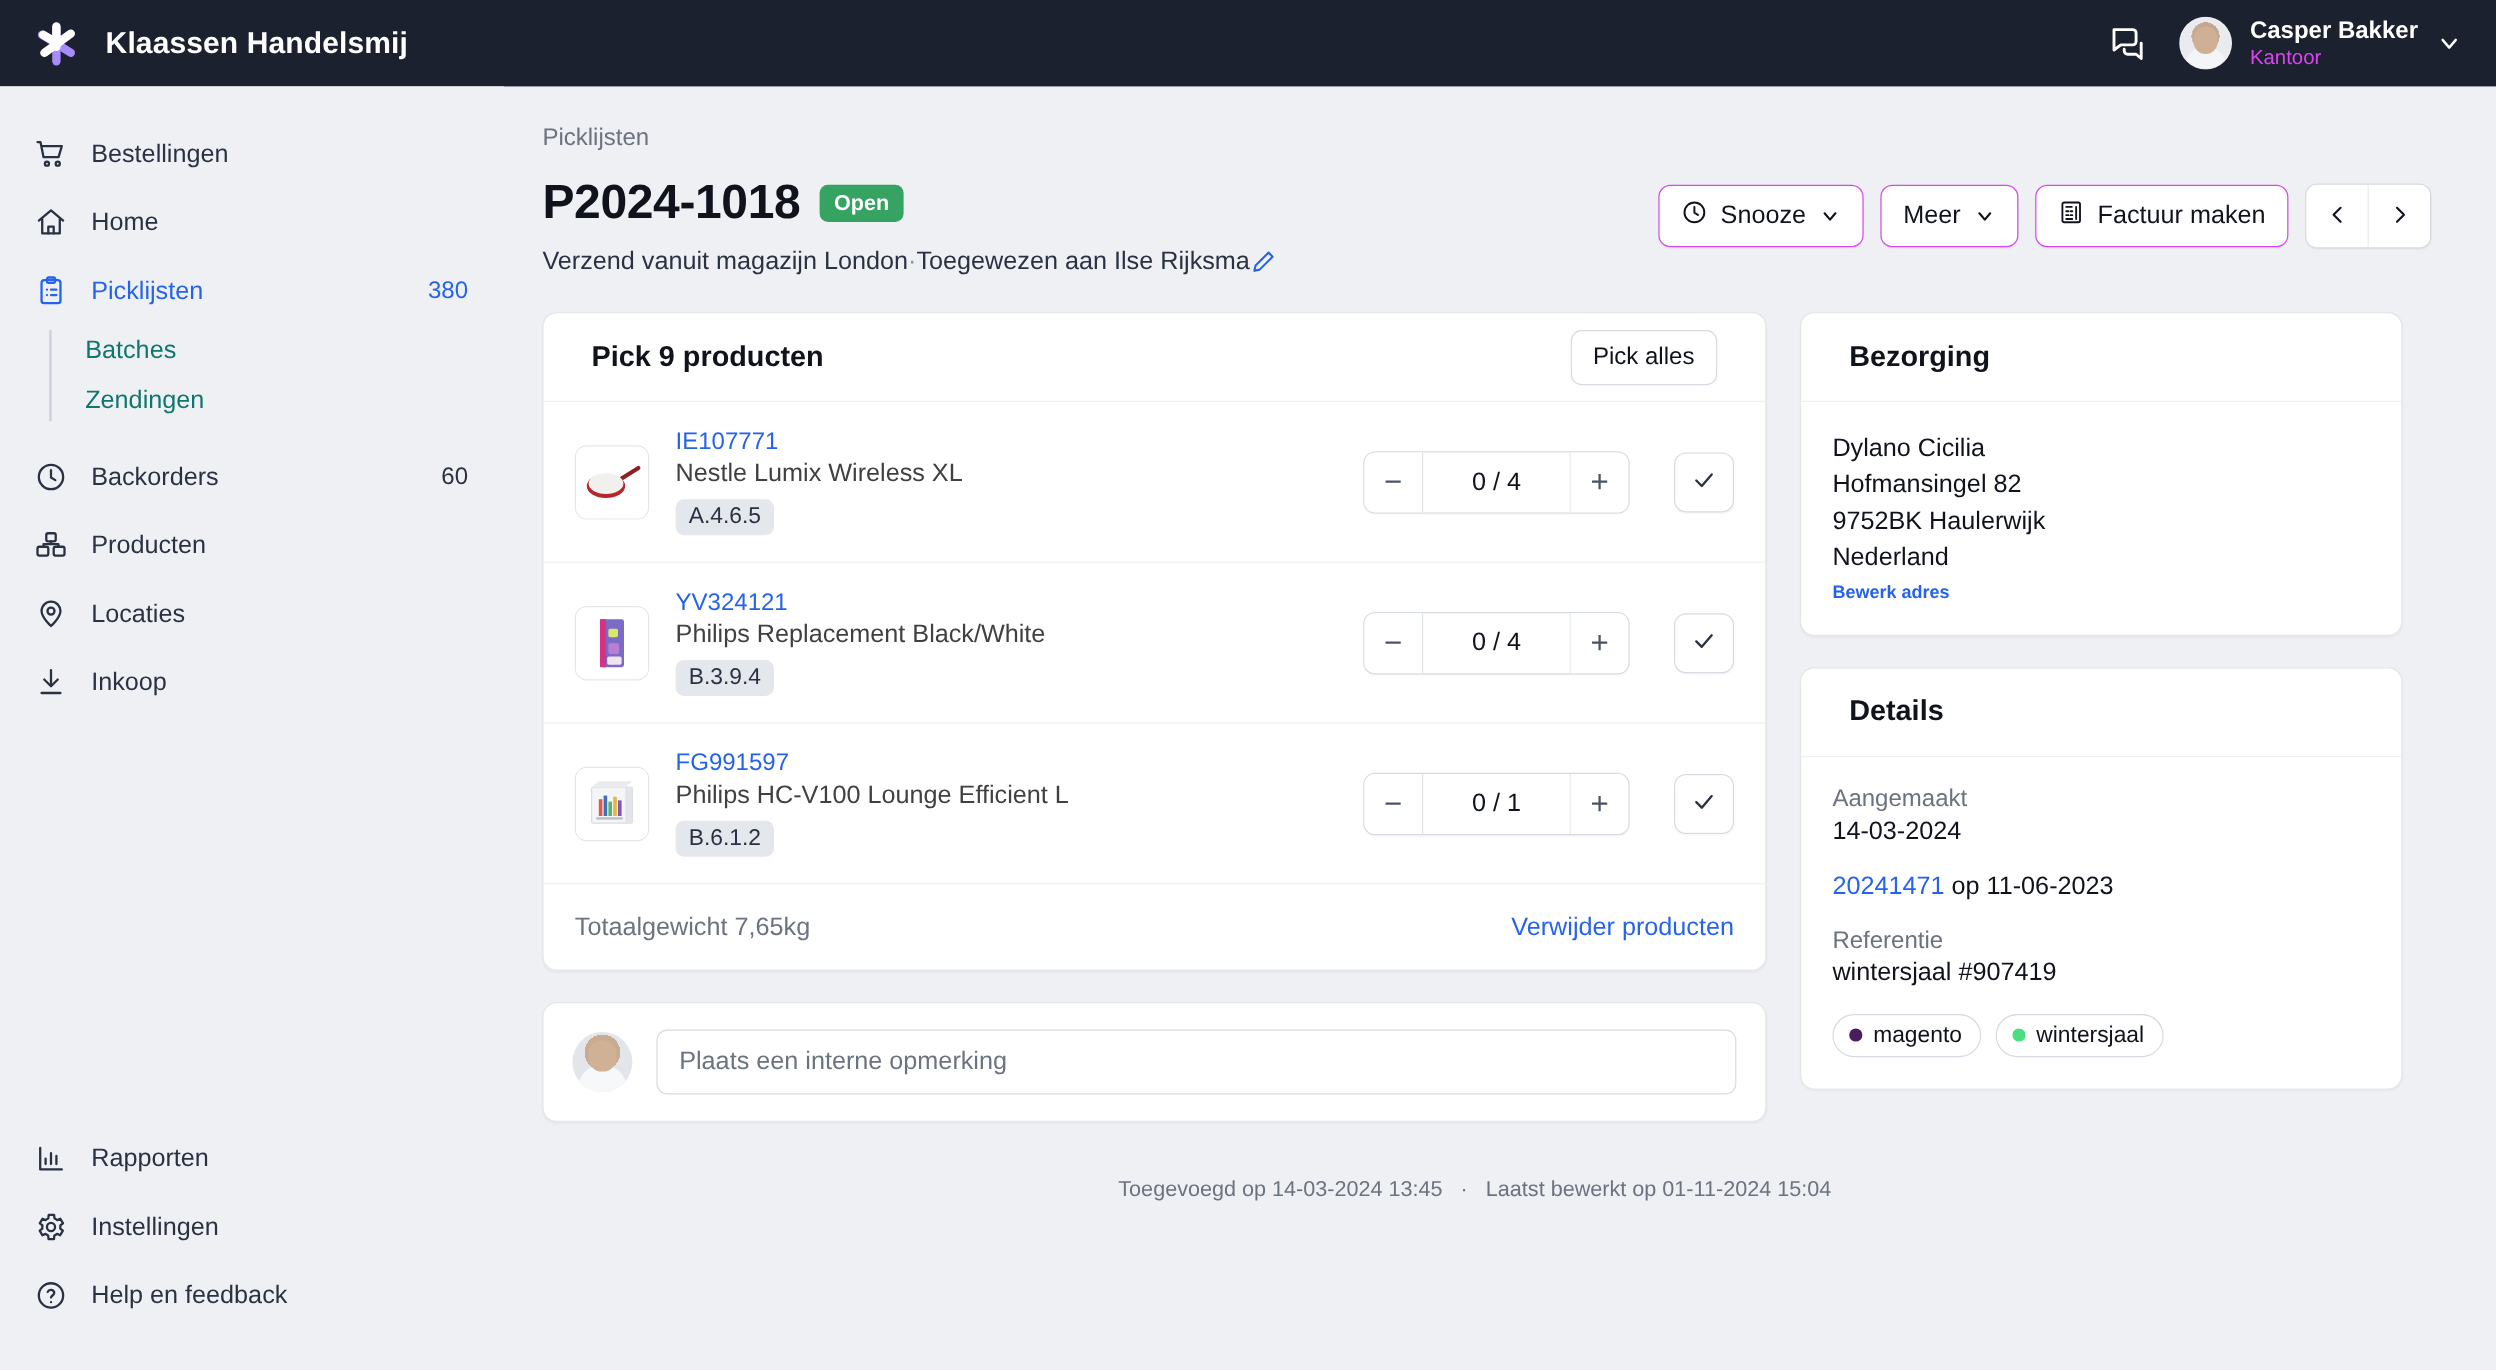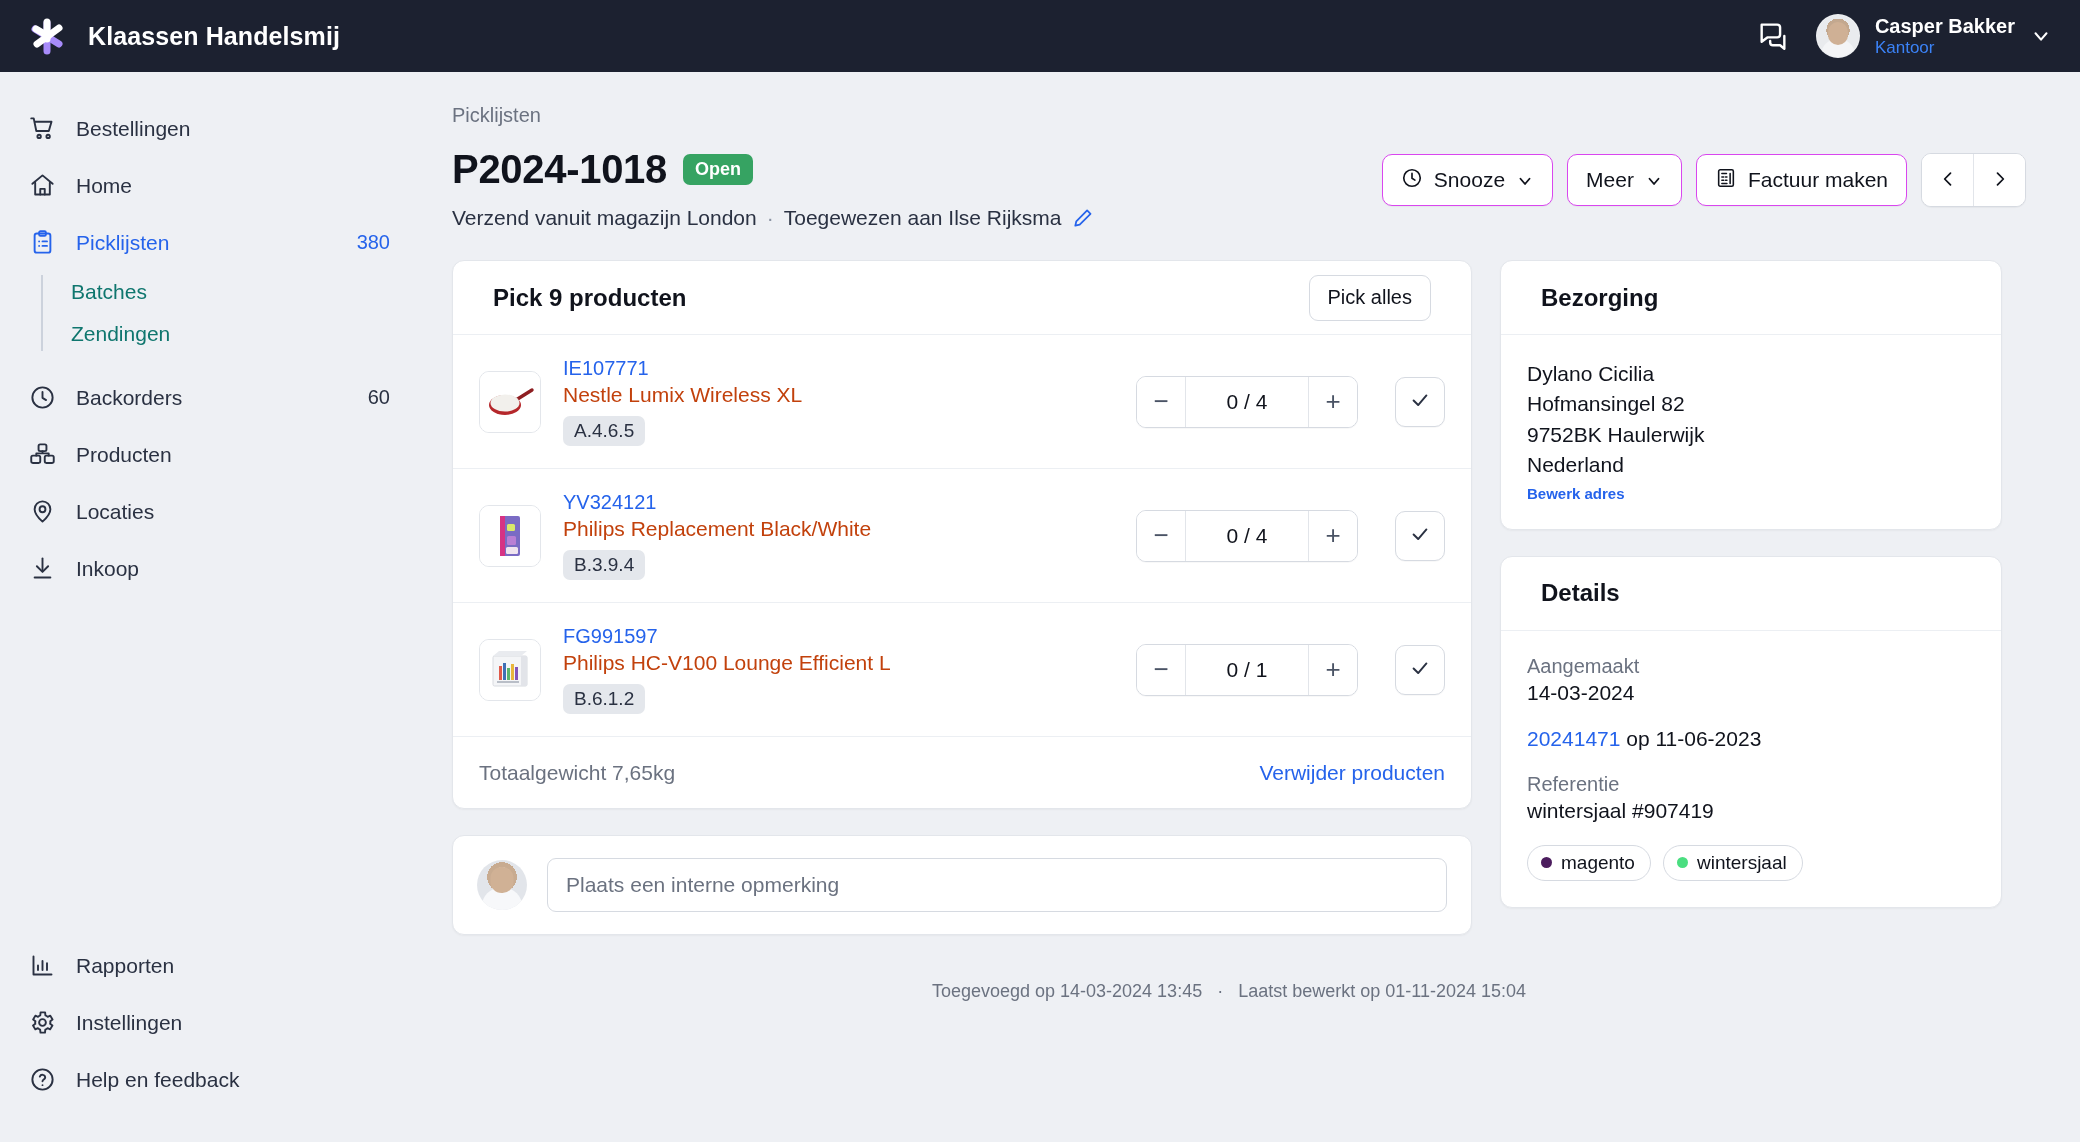--- a/index.html
+++ b/index.html
@@ -36,21 +36,21 @@
   .avatar-top::after {
     content:""; position:absolute; left:50%; top:56%; width:34px; height:30px;
     transform:translateX(-50%); border-radius:16px 16px 0 0; background:#f4f5f7;
   }
   .avatar-top::before {
     content:""; position:absolute; left:50%; top:16%; width:20px; height:23px;
     transform:translateX(-50%); border-radius:10px; background:#cfb095; z-index:2;
   }
   .user-text { display: flex; flex-direction: column; line-height: 1.2; }
   .user-name { color: #ffffff; font-size: 20px; font-weight: bold; }
-  .user-role { color: #3b82f6; font-size: 17px; }
+  .user-role { color: #d946ef; font-size: 17px; }
   .caret-down { width: 22px; height: 22px; }
 
   
   .sidebar {
     position: absolute; top: 72px; left: 0; width: 420px; height: 1070px;
     background: #eef0f4;
   }
   .nav-list { padding-top: 28px; }
   .nav-item {
     display: flex; align-items: center; height: 57px;
@@ -85,21 +85,21 @@
   .title-row { display:flex; align-items:flex-start; margin-top: 20px; margin-left: 20px;}
   .title-left { flex: 1; }
   .page-title-line { display:flex; align-items:center; gap: 16px; }
   .page-title { font-size: 40px; font-weight: bold; color:#10131c; letter-spacing:-.3px;}
   .status-badge {
     background:#36a362; color:#fff; font-size:18px; font-weight:bold;
     padding: 5px 12px; border-radius: 7px;
   }
   .subtitle-line {
     margin-top: 14px; font-size: 21px; color:#2a3142;
-    display:flex; align-items:center; gap:10px;
+    display:flex; align-items:center; gap:0;
   }
   .dot-sep { color:#8b93a3; }
   .pencil { width:22px; height:22px; cursor:pointer; }
 
   .actions { display:flex; align-items:center; gap: 14px; padding-top: 6px;}
   .btn {
     background:#fff; border:1px solid #d946ef; border-radius:10px;
     height:52px; padding: 0 18px; font-size:21px; color:#10131c;
     display:flex; align-items:center; gap:11px; cursor:pointer;
     box-shadow: 0 1px 1px rgba(16,19,28,.04);
@@ -134,21 +134,21 @@
   }
 
   .prod-row { display:flex; align-items:center; padding: 22px 26px; gap:22px; }
   .prod-row + .prod-row { border-top:1px solid #eceff3; }
   .thumb {
     width:62px; height:62px; border:1px solid #e3e6eb; border-radius:10px;
     background:#fff; flex:none; overflow:hidden; position:relative;
   }
   .prod-info { flex:1; }
   .prod-sku { font-size:20px; color:#2563eb; cursor:pointer; }
-  .prod-name { font-size:21px; color:#c2410c; margin-top:3px; }
+  .prod-name { font-size:21px; color:#404040; margin-top:3px; }
   .prod-loc {
     display:inline-block; margin-top:9px; background:#e4e7ec; color:#2a3142;
     font-size:19px; padding:4px 11px; border-radius:7px;
   }
   .stepper {
     display:flex; border:1px solid #d6dae1; border-radius:10px; overflow:hidden; background:#fff;
     box-shadow: 0 1px 1px rgba(16,19,28,.03);
   }
   .stepper button {
     width:48px; height:50px; background:#fff; border:none; cursor:pointer; font-size:26px;

